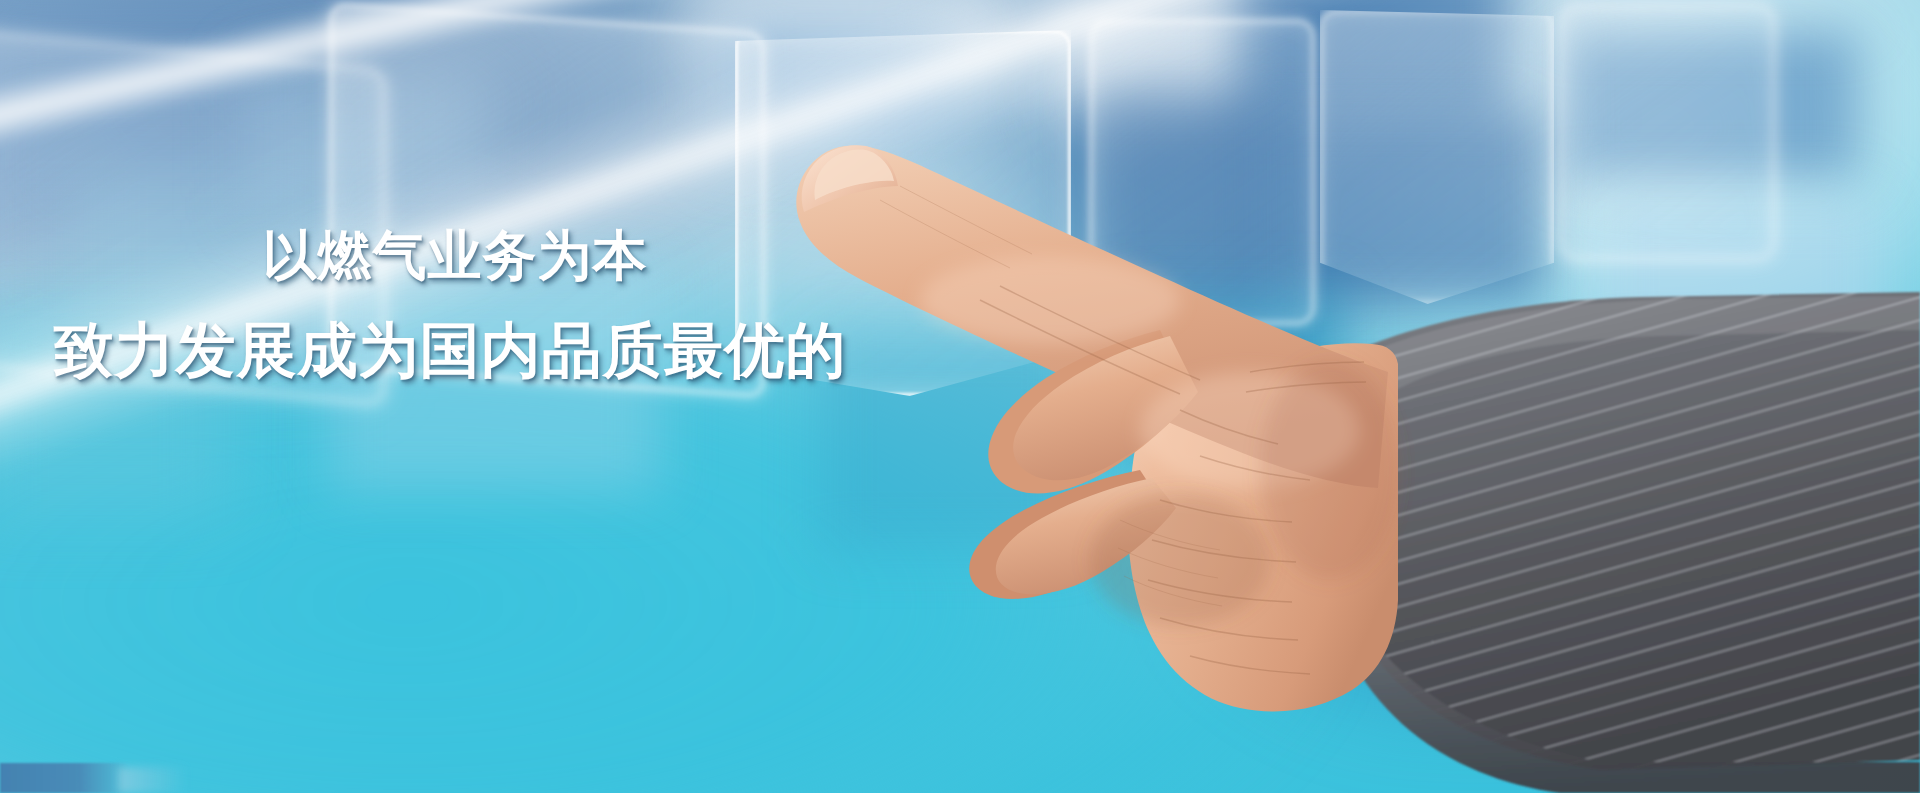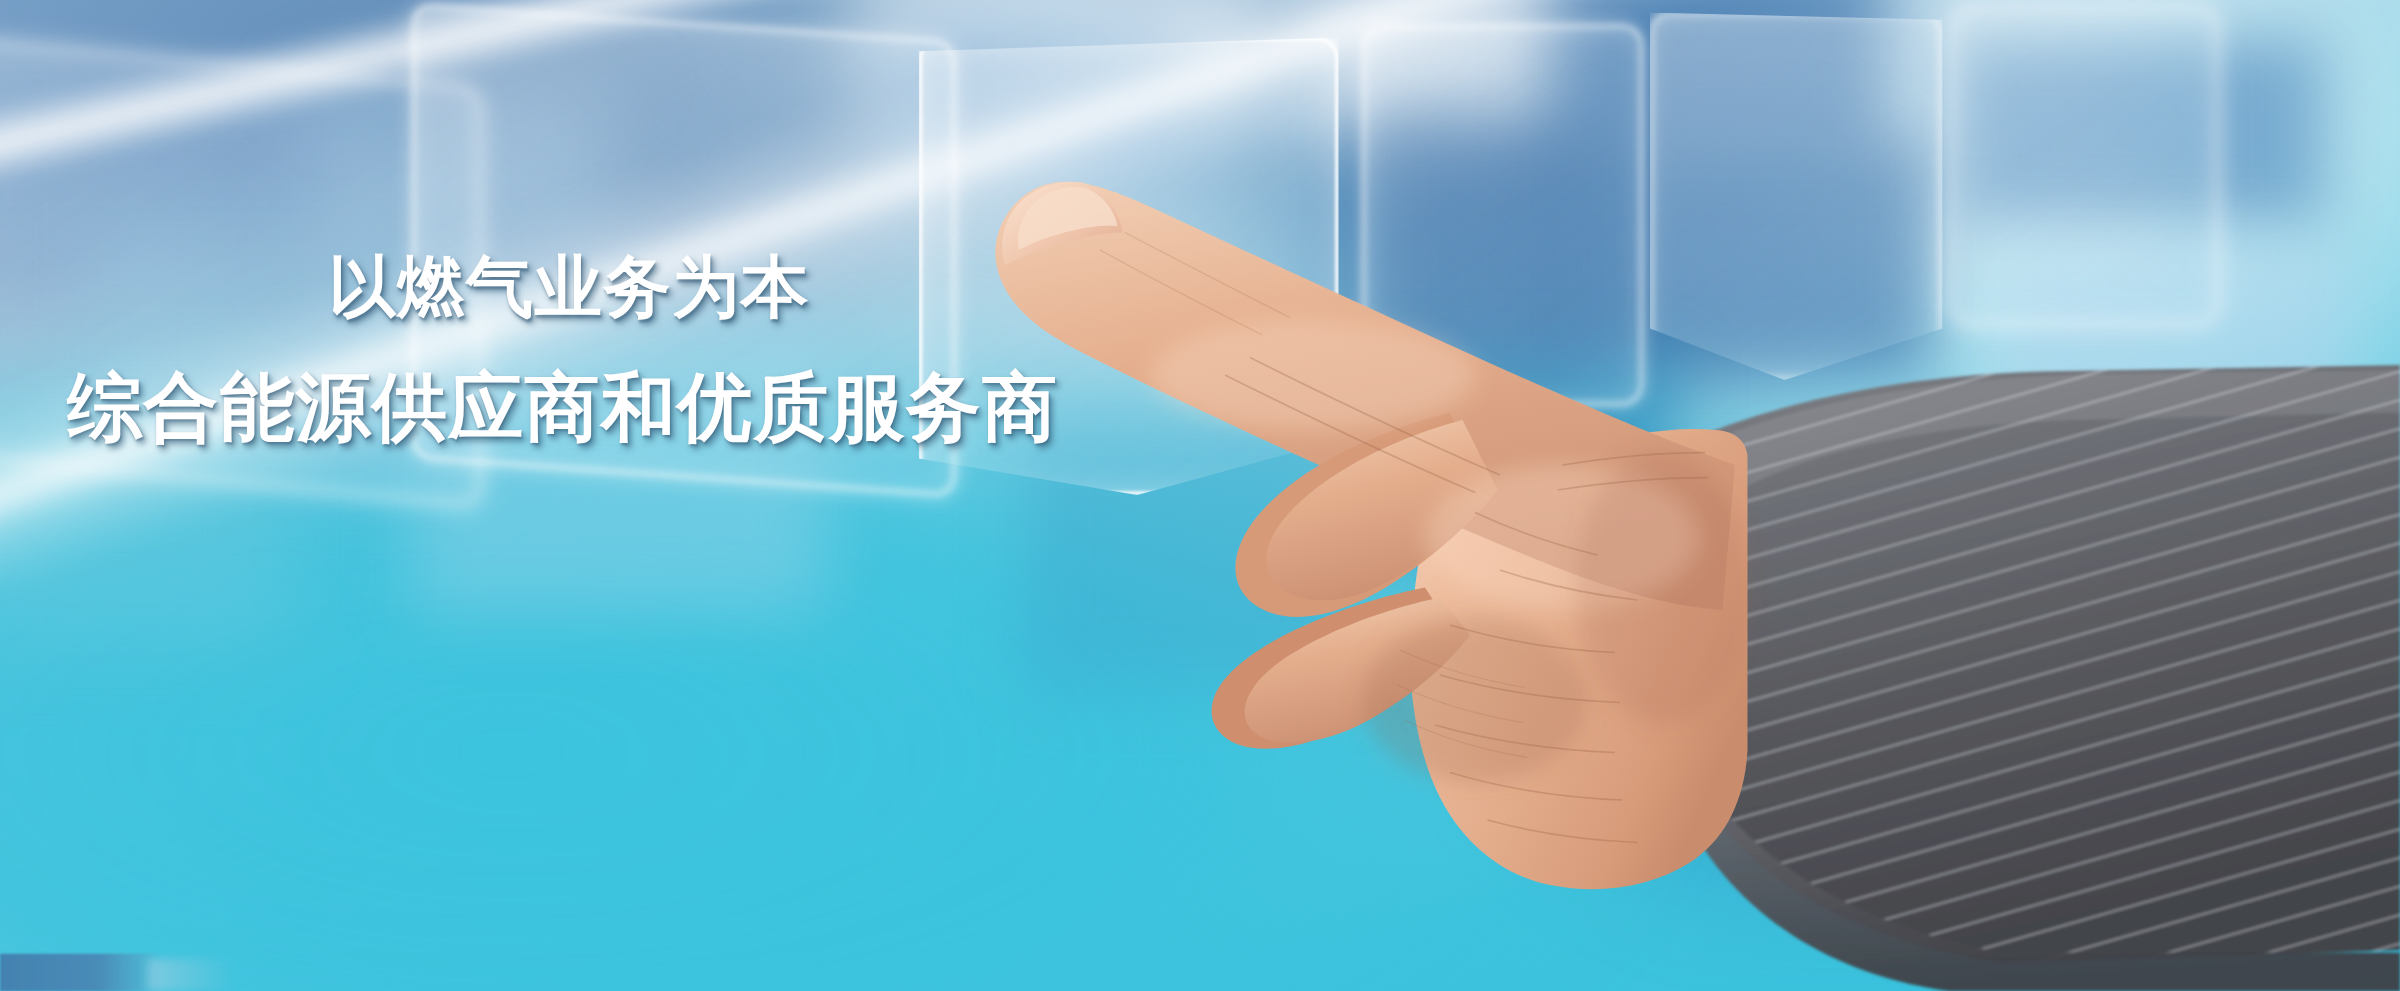--- a/index.html
+++ b/index.html
@@ -216,21 +216,21 @@
     color: #ffffff;
     font-weight: 700;
     letter-spacing: 1px;
     line-height: 1.26;
     white-space: nowrap;
     text-shadow:
       3px 4px 5px rgba(40,80,110,0.55),
       1px 2px 2px rgba(40,80,110,0.45);
     -webkit-font-smoothing: antialiased;
   }
-  .hl-line.l1 { font-size: 54px; margin-left: 10px; }
+  .hl-line.l1 { font-size: 54px; margin-left: 10px; margin-top: 25px; }
   .hl-line.l2 { font-size: 60px; margin-top: 22px; }
   .hl-line.l3 { font-size: 60px; margin-top: 24px; }
 </style>
 </head>
 <body>
 
 <div class="banner">
 
   <div class="bg-base"></div>
   <div class="bg-deepblue-1"></div>
@@ -415,16 +415,16 @@
           <path d="M1124,576 C1152,590 1186,600 1222,606"></path>
           <path d="M880,200 C920,222 966,246 1010,268"></path>
           <path d="M900,186 C942,208 988,232 1032,254"></path>
         </g>
       </g>
     </svg>
   </div>
 
   <div class="headline">
     <div class="hl-line l1">以燃气业务为本</div>
-    <div class="hl-line l3">综合能源供应商和优质服务商</div>
+    <div class="hl-line l3">致力发展成为国内品质最优的</div>
   </div>
 
 </div>
 
 </body></html>

